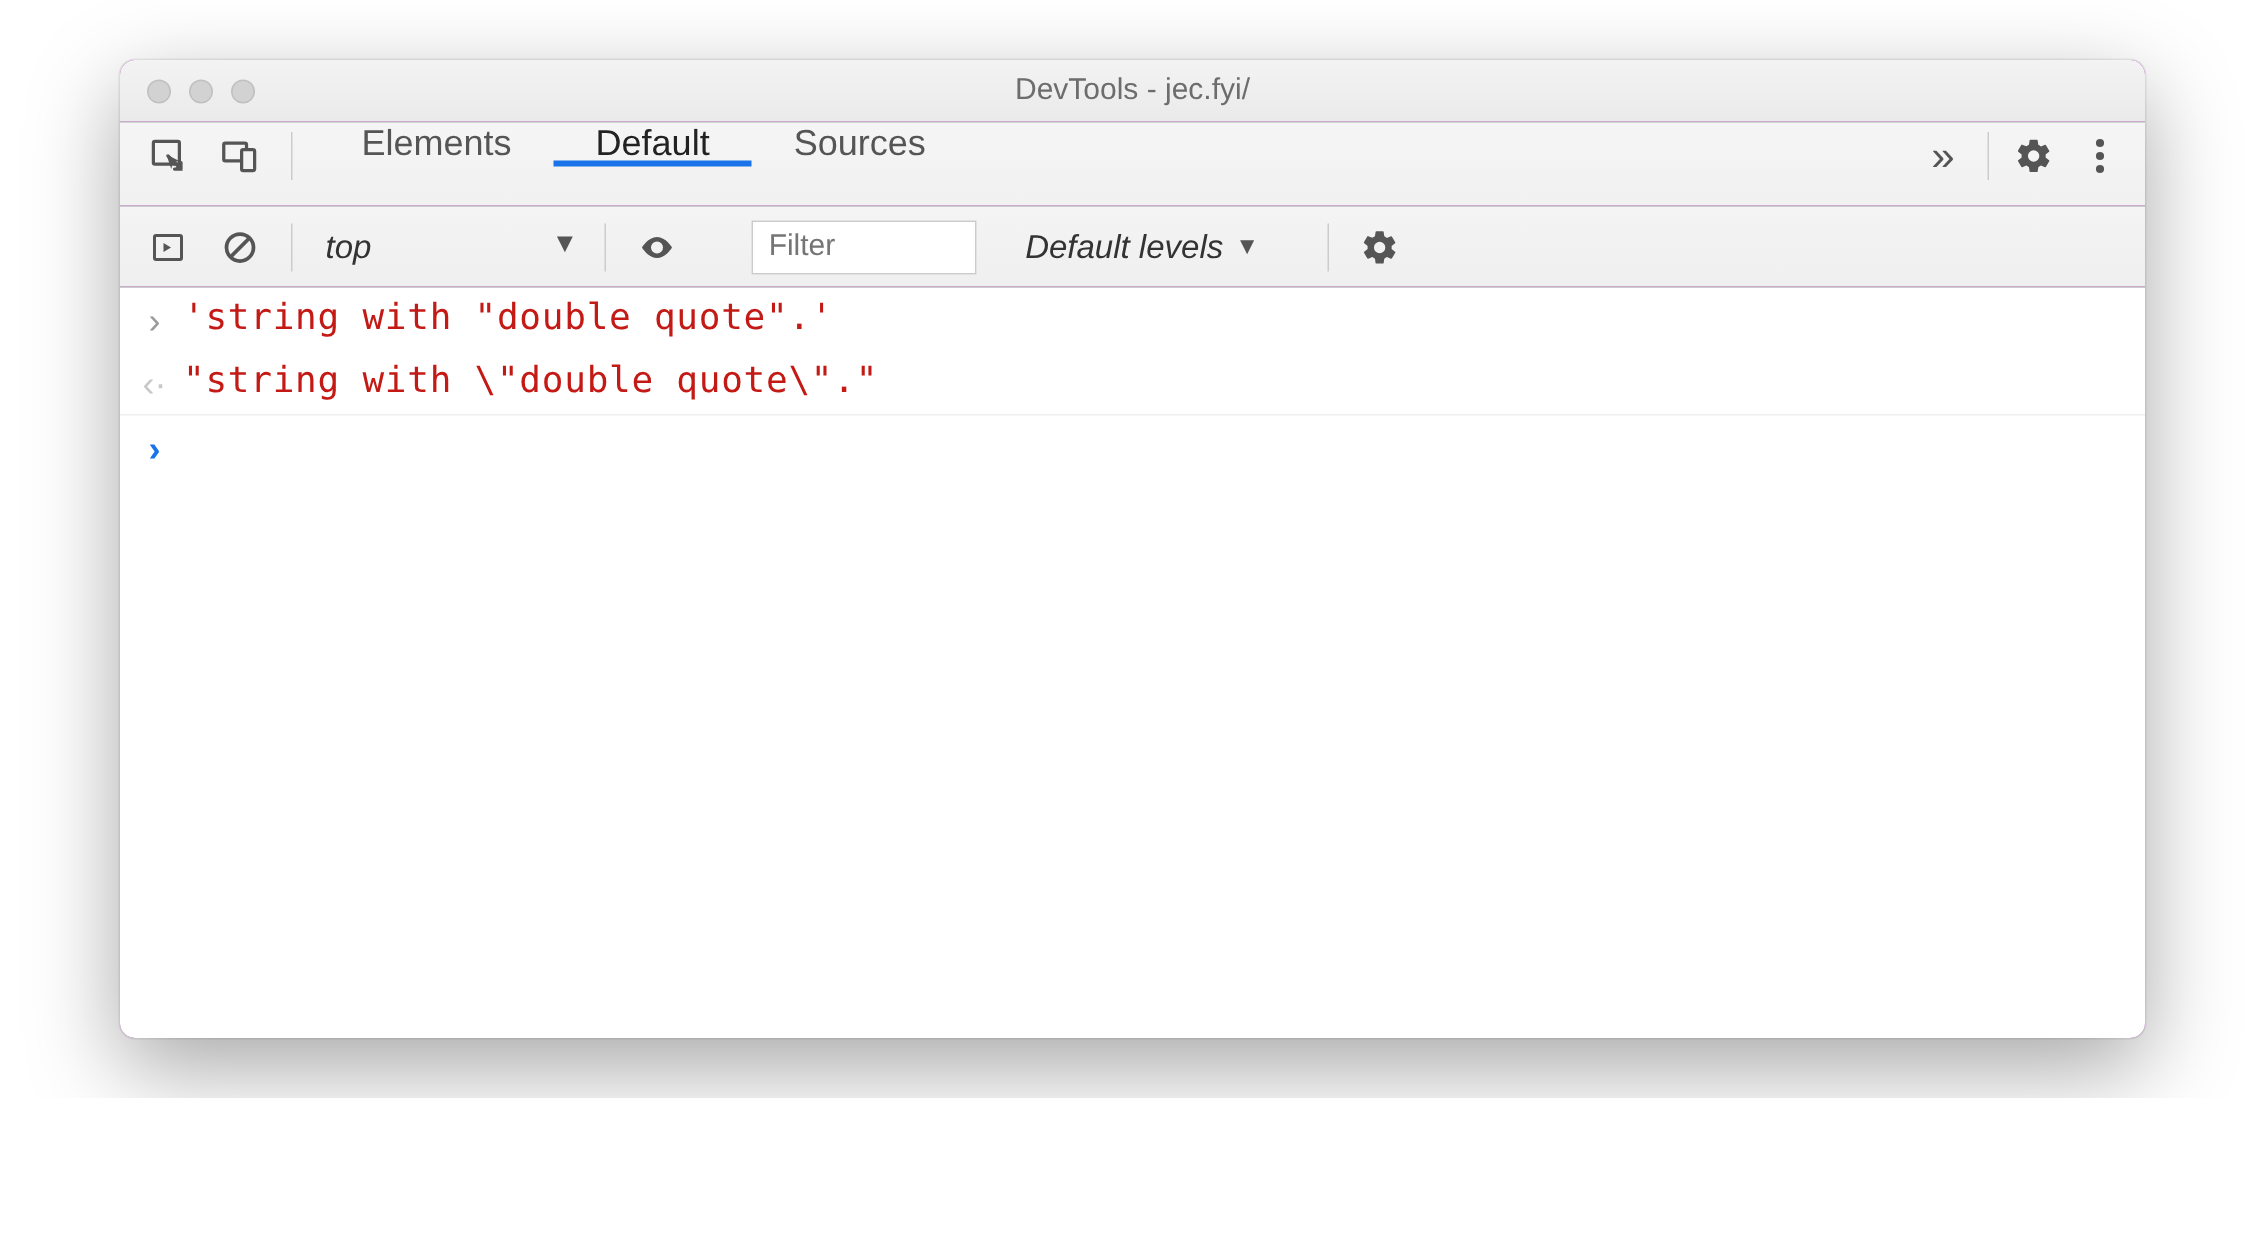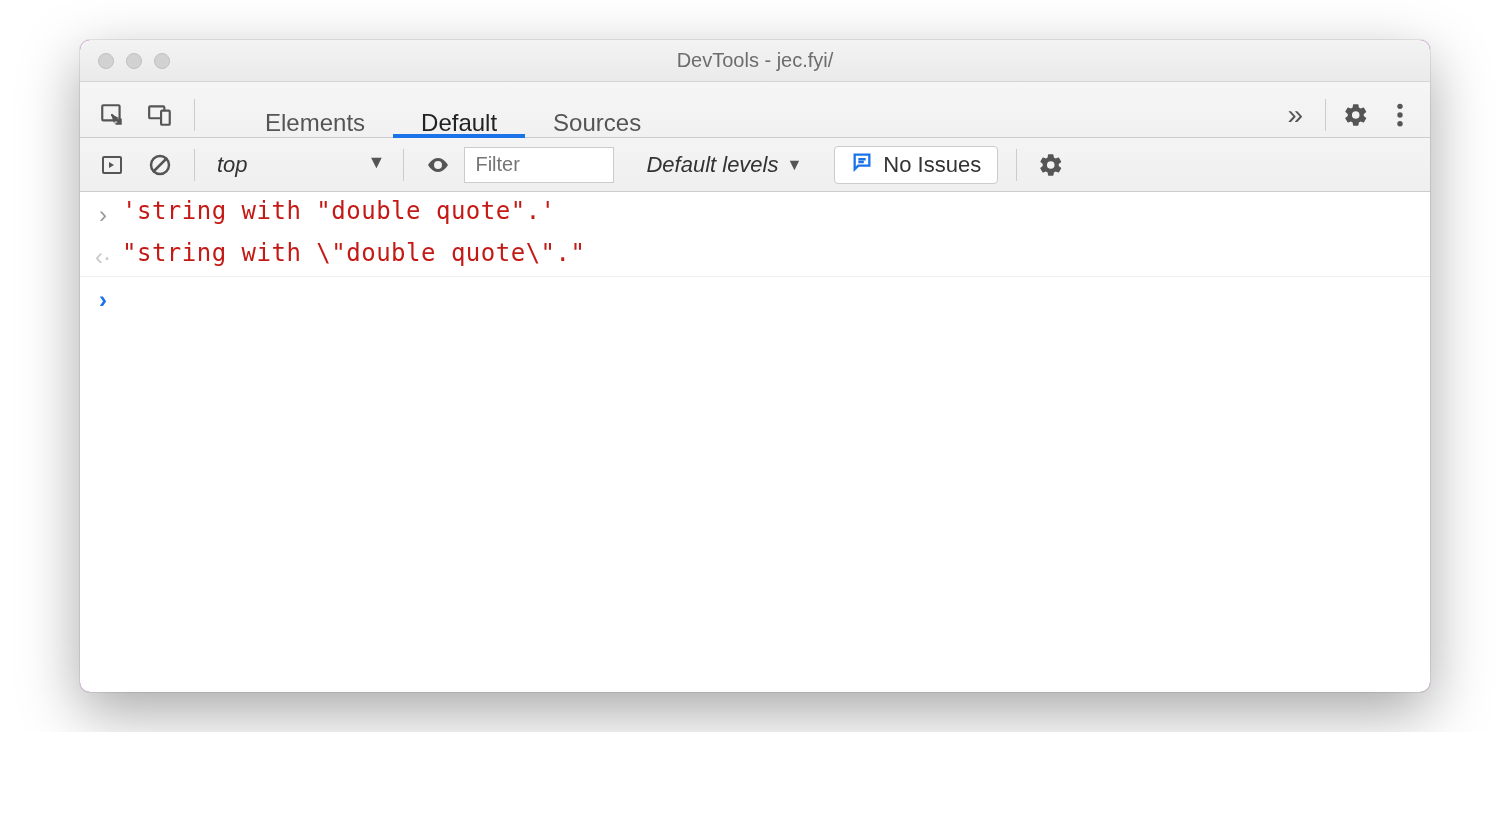--- a/index.html
+++ b/index.html
@@ -29,24 +29,23 @@
   }
   .traffic-lights { display:flex; gap:12px; padding-left:18px; }
   .tl { width:16px; height:16px; border-radius:50%; background:#d2d2d2; border:1px solid #c0c0c0; }
   .title { position:absolute; left:0; right:0; text-align:center; font-size:20px; color:#6d6d6d; pointer-events:none; }
   
   .tabstrip {
     height: 56px;
     background: linear-gradient(#f5f5f5,#f1f1f1);
     border-bottom: 1px solid #ccc;
     display:flex;
-    align-items:flex-end;
+    align-items:flex-start;
     font-size: 24px;
     color:#333;
-    gap:24px;
   }
   .ts-left { display:flex; align-items:center; padding:0 10px; gap:4px; }
   .icon-btn { width:44px; height:44px; display:flex; align-items:center; justify-content:center; color:#555; border-radius:4px; }
   .vsep { width:1px; height:32px; background:#ccc; margin:0 8px; align-self:center; }
   .tabs { display:flex; align-items:stretch; }
   .tab { padding: 0 28px; display:flex; align-items:center; color:#555; cursor:default; position:relative; }
   .tab.active { color:#222; }
   .tab.active::after { content:""; position:absolute; left:0; right:0; bottom:-1px; height:4px; background:#1a73e8; }
   .ts-right { margin-left:auto; display:flex; align-items:center; padding-right:8px; }
   .chevmore { font-size:28px; color:#555; padding:0 14px; }
@@ -59,21 +58,21 @@
     display:flex;
     align-items:center;
     padding:0 10px;
     font-size:22px;
     color:#333;
     gap:4px;
   }
   .context { display:flex; gap:120px; color:#333; padding:0 6px 0 10px;font-style:italic; }
   .context .dd { color:#555; font-size:18px; }
   .filter-input {
-    height:36px; width:150px; border:1px solid #ccc; background:#fff; font-size:20px; padding:2px 10px; color:#333;
+    height:36px; width:150px; border:1px solid #ccc; background:#fff; font-size:20px; padding:2px 10px; color:#333;margin-left:37px;
   }
   .levels { display:flex; align-items:center; gap:8px; color:#333; padding:0 10px;font-style:italic; }
   .issues-btn {
     display:flex; align-items:center; gap:10px;
     border:1px solid #ccc; background:#fff; height:38px; padding:0 16px; border-radius:4px;
     font-size:22px; color:#333;
   }
   .issues-btn .chat-icon { color:#1a73e8; }
   
   .console-body { background:#fff; min-height:500px; font-family: ui-monospace, SFMono-Regular, Menlo, Consolas, monospace; font-size:24px; }
@@ -171,30 +170,20 @@
           <path d="M12 5C6 5 2 12 2 12s4 7 10 7 10-7 10-7S18 5 12 5Zm0 11a4 4 0 1 1 4-4 4 4 0 0 1-4 4Z"></path>
         </svg>
     </div>
     <input class="filter-input" placeholder="Filter" style="">
     <div style="width:14px"></div>
     <div class="levels">
       <span>Default levels</span>
       <span style="font-size:16px;color:#555;">▼</span>
     </div>
     <div style="width:14px"></div>
-    <div class="issues-btn">
-      <span class="chat-icon">
-        <svg width="22" height="22" viewBox="0 0 24 24" fill="none" stroke="#1a73e8" stroke-width="2.5">
-            <path d="M4 4h16v12H8l-4 4V4z"></path>
-            <line x1="8" y1="9" x2="16" y2="9"></line>
-            <line x1="8" y1="12" x2="14" y2="12"></line>
-          </svg>
-      </span>
-      <span>No Issues</span>
-    </div>
     <div class="vsep" style="margin-left:14px"></div>
     <div class="icon-btn gear">
       <svg width="26" height="26" viewBox="0 0 24 24" fill="#555">
           <path d="M19.14,12.94a7,7,0,0,0,.05-.94,7,7,0,0,0-.05-.94l2.11-1.65a.5.5,0,0,0,.12-.64l-2-3.46a.5.5,0,0,0-.61-.22l-2.49,1a7,7,0,0,0-1.63-.94l-.38-2.65A.5.5,0,0,0,13.77,2H9.77a.5.5,0,0,0-.49.42L8.9,5.07a7,7,0,0,0-1.63.94l-2.49-1a.5.5,0,0,0-.61.22l-2,3.46a.5.5,0,0,0,.12.64L4.4,11.06a7,7,0,0,0-.05.94,7,7,0,0,0,.05.94L2.29,14.59a.5.5,0,0,0-.12.64l2,3.46a.5.5,0,0,0,.61.22l2.49-1a7,7,0,0,0,1.63.94l.38,2.65a.5.5,0,0,0,.49.42h4a.5.5,0,0,0,.49-.42l.38-2.65a7,7,0,0,0,1.63-.94l2.49,1a.5.5,0,0,0,.61-.22l2-3.46a.5.5,0,0,0-.12-.64ZM11.77,15.5A3.5,3.5,0,1,1,15.27,12,3.5,3.5,0,0,1,11.77,15.5Z"></path>
         </svg>
     </div>
   </div>
 
   <div class="console-body">
     <div class="row">

